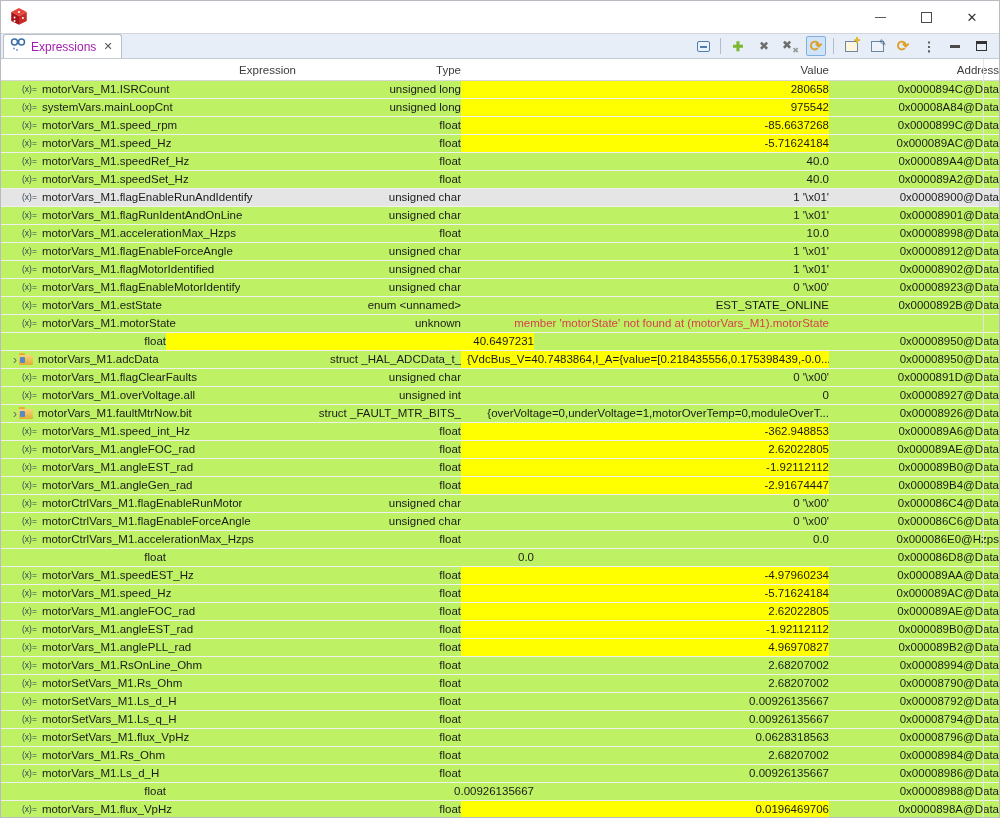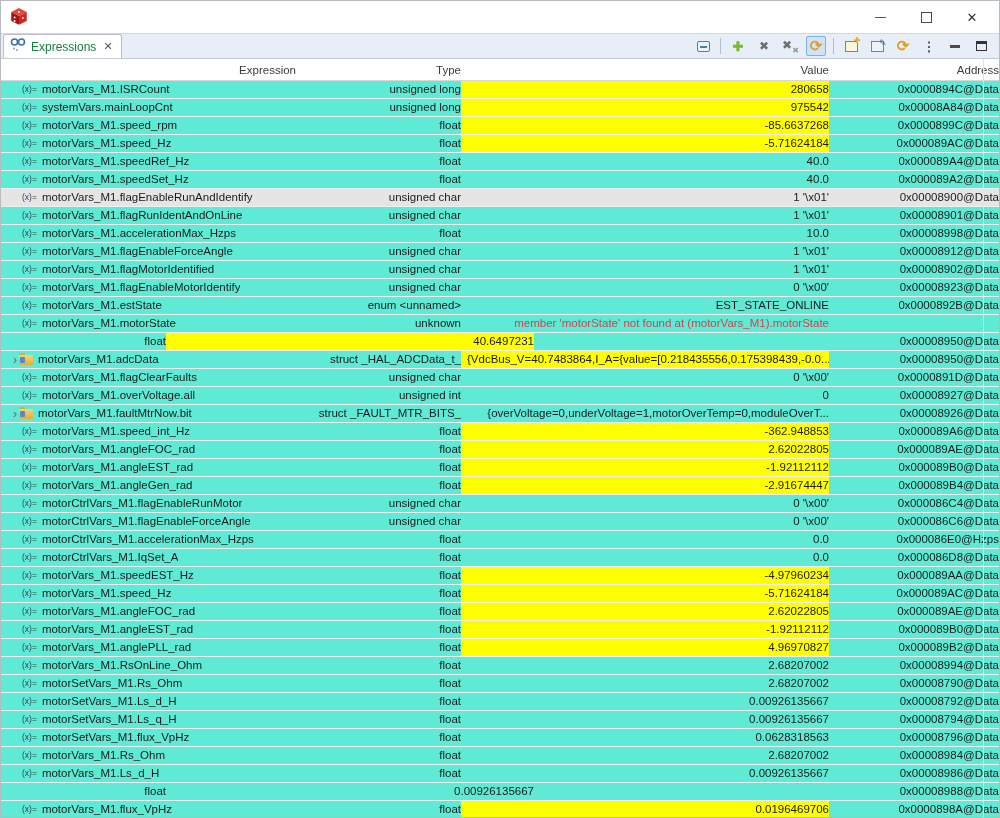--- a/index.html
+++ b/index.html
@@ -12,21 +12,21 @@
   .appicon { width:20px; height:20px; display:inline-flex; }
   .wctrls { margin-left:auto; display:flex; align-items:center; }
   .wbtn { width:46px; height:30px; display:flex; align-items:center; justify-content:center; cursor:default; }
   .g-minwin { width:11px; height:1px; background:#5a5a5a; display:block; }
   .g-maxwin { width:11px; height:11px; border:1px solid #4a4a4a; display:block; }
   .g-closewin::before { content:"\2715"; font-size:13px; color:#333; }
 
   
   .tabbar { height:26px; background:#e8eef8; border-top:1px solid #d2d6dc; border-bottom:1px solid #c6ccd6; display:flex; align-items:stretch; }
   .tab { background:#fff; border:1px solid #b9bfca; border-bottom:none; border-radius:3px 3px 0 0; display:flex; align-items:center; padding:0 8px 0 6px; margin-left:2px; gap:5px; }
-  .tablabel { font-size:12px; color:#15803d; }
+  .tablabel { font-size:12px; color:#a21caf; }
   .tabclose { font-size:11px; color:#555; padding-left:2px; }
   .tabclose::before { content:"\2715"; }
   .toolbar { margin-left:auto; display:flex; align-items:center; gap:6px; padding-right:8px; }
   .tbtn { width:20px; height:20px; display:flex; align-items:center; justify-content:center; border:1px solid transparent; }
   .tbtn.active { background:#cfe4f8; border:1px solid #7fb0de; border-radius:2px; }
   .tsep { width:1px; height:16px; background:#aebdd0; margin:0 1px; }
   .tbtn i { display:flex; align-items:center; justify-content:center; font-style:normal; }
   .ico-collapse { width:13px; height:11px; border:1px solid #4f7bb0; border-radius:2px; background:#eaf2fb; position:relative; }
   .ico-collapse::after { content:""; position:absolute; left:2px; top:4px; width:7px; height:2px; background:#4f7bb0; }
   .ico-add::before { content:"\271A"; color:#7cb82f; font-size:13px; font-weight:bold; }
@@ -45,21 +45,21 @@
 
   
   .grid { position:relative; height:760px;text-align:right; }
   .ghead { display:flex; height:22px; align-items:center; border-bottom:1px solid #d8d8d8; background:#fff; }
   .hc { font-size:11.5px; color:#3c3c3c; padding-left:8px; white-space:nowrap; overflow:hidden; }
   .c-expr { width:295px; flex:none; }
   .c-type { width:165px; flex:none; }
   .c-val  { width:368px; flex:none; }
   .c-addr { flex:1; }
   .gbody { height:738px; overflow:hidden; }
-  .row { display:flex; height:18px; border-bottom:1px solid #f0f0f0; background:#5eead4; align-items:stretch; }
+  .row { display:flex; height:18px; border-bottom:1px solid #f0f0f0; background:#bef264; align-items:stretch; }
   .row.sel { background:#e5e5e5; }
   .row.sel .cell { background:transparent !important; }
   .cell { font-size:11.5px; color:#1b1b1b; line-height:17px; white-space:nowrap; overflow:hidden; padding-left:6px; }
   .cell.c-expr { padding-left:6px; display:flex; align-items:center; }
   .cell.c-val.hl { background:#ffff00; }
   .cell.c-val.err { color:#d5414e; }
   .spacer { width:15px; flex:none; }
   .var-glyph { flex:none; margin-right:5px; font-size:8.5px; color:#33435a; }
   .var-glyph::before { content:"(x)="; }
   .twisty { flex:none; width:10px; color:#666; font-size:12px; line-height:16px; margin-right:2px; }
@@ -408,25 +408,20 @@
           <div class="cell c-expr">
             <span class="spacer"></span>
             <span class="var-glyph"></span>
             <span class="etext">motorCtrlVars_M1.accelerationMax_Hzps</span>
           </div>
           <div class="cell c-type">float</div>
           <div class="cell c-val">0.0</div>
           <div class="cell c-addr">0x000086E0@Hzps</div>
         </div>
         <div class="row">
-          <div class="cell c-expr">
-            <span class="spacer"></span>
-            <span class="var-glyph"></span>
-            <span class="etext">motorCtrlVars_M1.IqSet_A</span>
-          </div>
           <div class="cell c-type">float</div>
           <div class="cell c-val">0.0</div>
           <div class="cell c-addr">0x000086D8@Data</div>
         </div>
         <div class="row">
           <div class="cell c-expr">
             <span class="spacer"></span>
             <span class="var-glyph"></span>
             <span class="etext">motorVars_M1.speedEST_Hz</span>
           </div>

